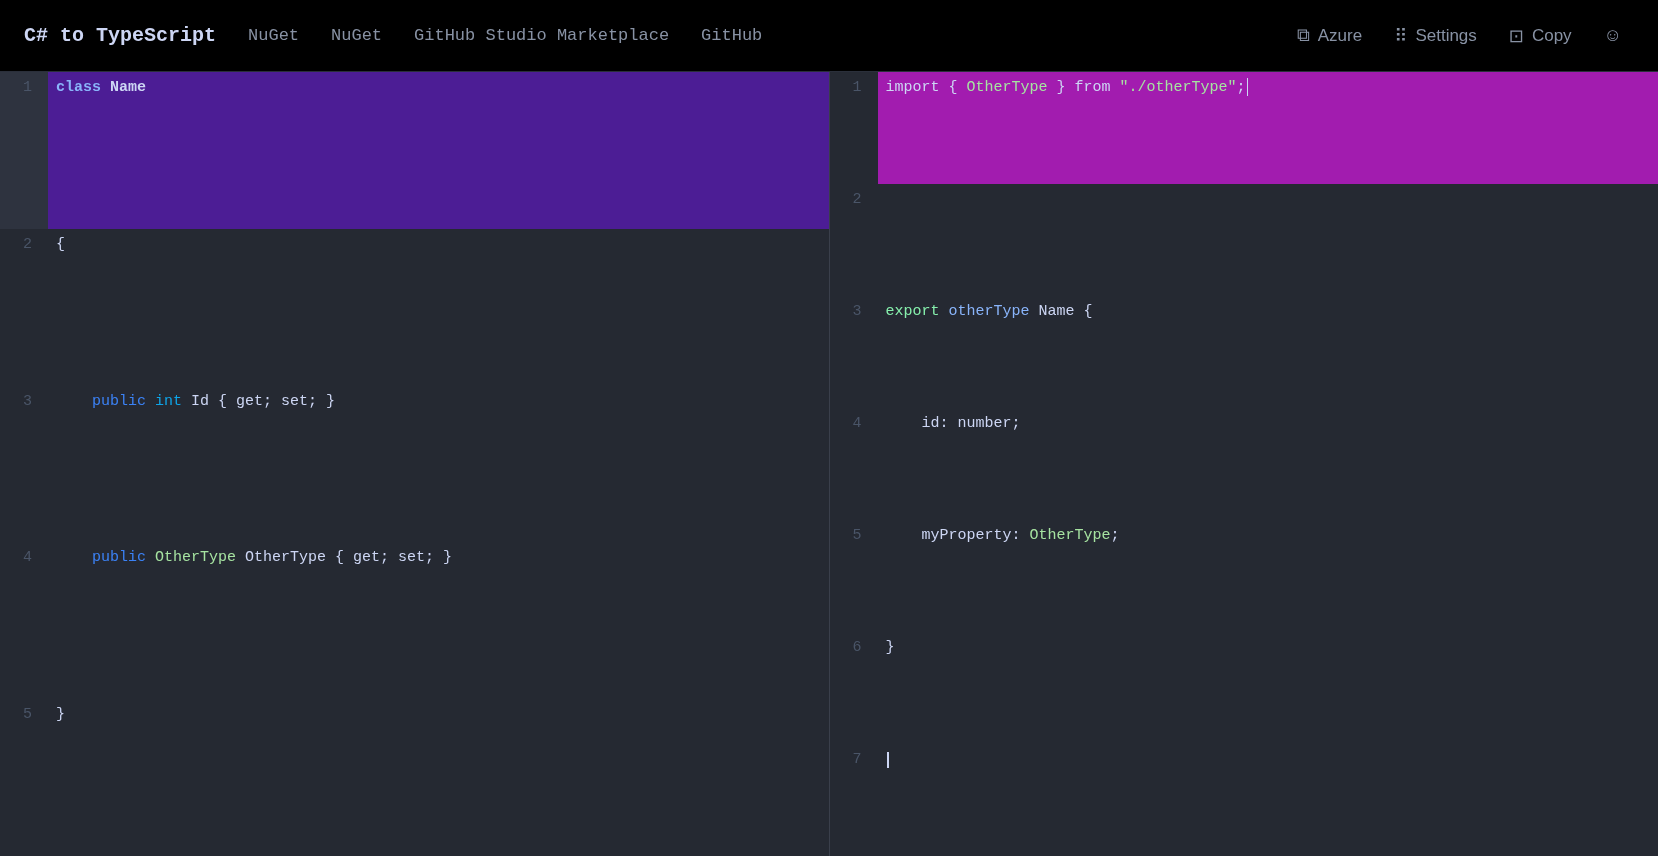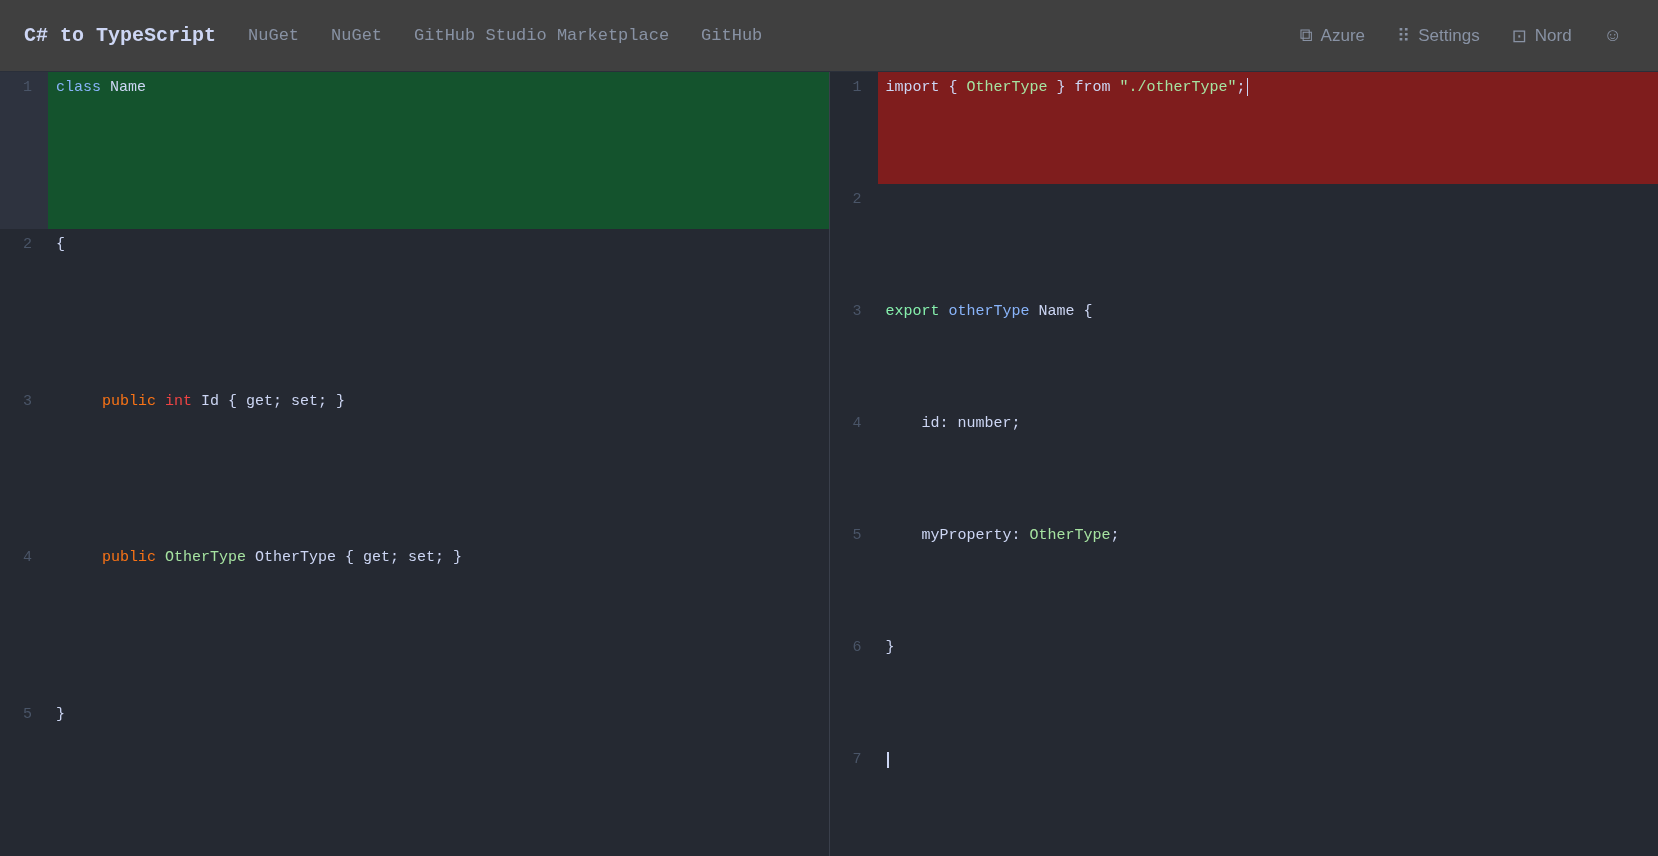--- a/index.html
+++ b/index.html
@@ -10,21 +10,21 @@
       font-family: 'Consolas', 'Monaco', 'Courier New', monospace;
       width: 1658px;
       height: 856px;
       overflow: hidden;
     }
 
     
     .navbar {
       display: flex;
       align-items: center;
-      background-color: #404040;
+      background-color: #000000;
       height: 72px;
       padding: 0 24px;
       border-bottom: 1px solid #2a2f3a;
     }
 
     .navbar-left {
       display: flex;
       align-items: center;
       gap: 32px;
       flex: 1;
@@ -96,21 +96,21 @@
       display: table;
       width: 100%;
       min-height: 100%;
     }
 
     .code-line {
       display: table-row;
     }
 
     .code-line:first-child .line-content {
-      background-color: #7f1d1d;
+      background-color: #a21caf;
     }
 
     .line-number {
       display: table-cell;
       width: 48px;
       min-width: 48px;
       text-align: right;
       padding: 3px 16px 3px 8px;
       color: #4a5568;
       font-size: 15px;
@@ -125,22 +125,22 @@
       font-size: 15px;
       line-height: 26px;
       white-space: pre;
       vertical-align: top;
       width: 100%;
     }
 
     
     .kw { color: #89b4fa; } 
     .type-name { color: #cdd6f4; } 
-    .kw-public { color: #f97316; margin-left: 10px; }
-    .kw-int { color: #ef4444; margin-top: 24px; }
+    .kw-public { color: #3b82f6; }
+    .kw-int { color: #0ea5e9; margin-top: 24px; }
     .other-type { color: #a6e3a1; }
     .string-val { color: #a6e3a1; }
     .export-kw { color: #86efac; }
     .interface-kw { color: #89b4fa; }
     .brace { color: #cdd6f4; }
     .cursor-bar {
       display: inline-block;
       width: 2px;
       height: 16px;
       background: #cdd6f4;
@@ -173,37 +173,37 @@
     <button class="nav-btn">
       <span class="icon">⧉</span>
       <span>Azure</span>
     </button>
     <button class="nav-btn">
       <span class="icon">⠿</span>
       <span>Settings</span>
     </button>
     <button class="nav-btn">
       <span class="icon">⊡</span>
-      <span>Nord</span>
+      <span>Copy</span>
     </button>
     <button class="nav-btn">
       <span class="icon">☺</span>
     </button>
   </div>
 </nav>
 
 <div class="main-content">
 
   <div class="panel panel-left">
     <div class="code-area">
       <div class="code-lines">
 
         <div class="code-line">
           <div class="line-number" style="background:#2e333f;">1</div>
-          <div class="line-content" style="background:#14532d;"><span class="kw">class</span> <span class="type-name">Name</span></div>
+          <div class="line-content" style="background:#4c1d95;font-weight:bold;"><span class="kw">class</span> <span class="type-name">Name</span></div>
         </div>
 
         <div class="code-line">
           <div class="line-number">2</div>
           <div class="line-content"><span class="brace">{</span></div>
         </div>
 
         <div class="code-line">
           <div class="line-number">3</div>
           <div class="line-content">    <span class="kw-public">public</span> <span class="kw-int">int</span> <span>Id { get; set; }</span></div>

